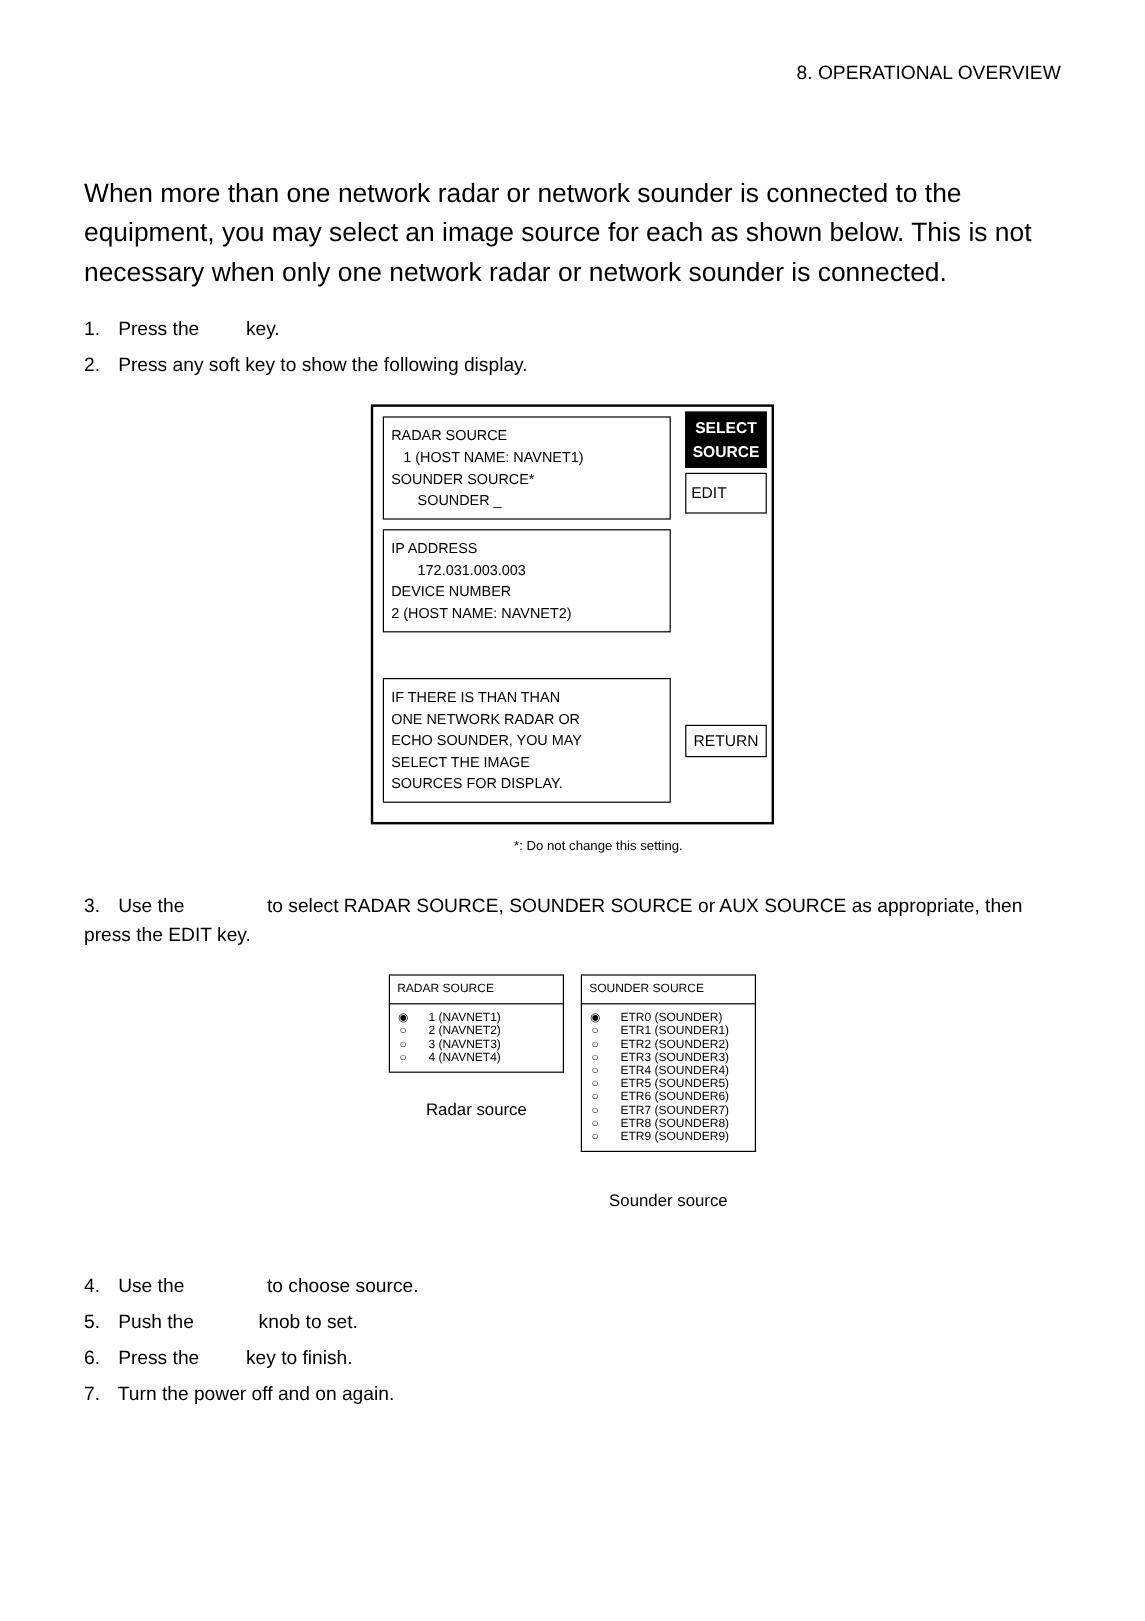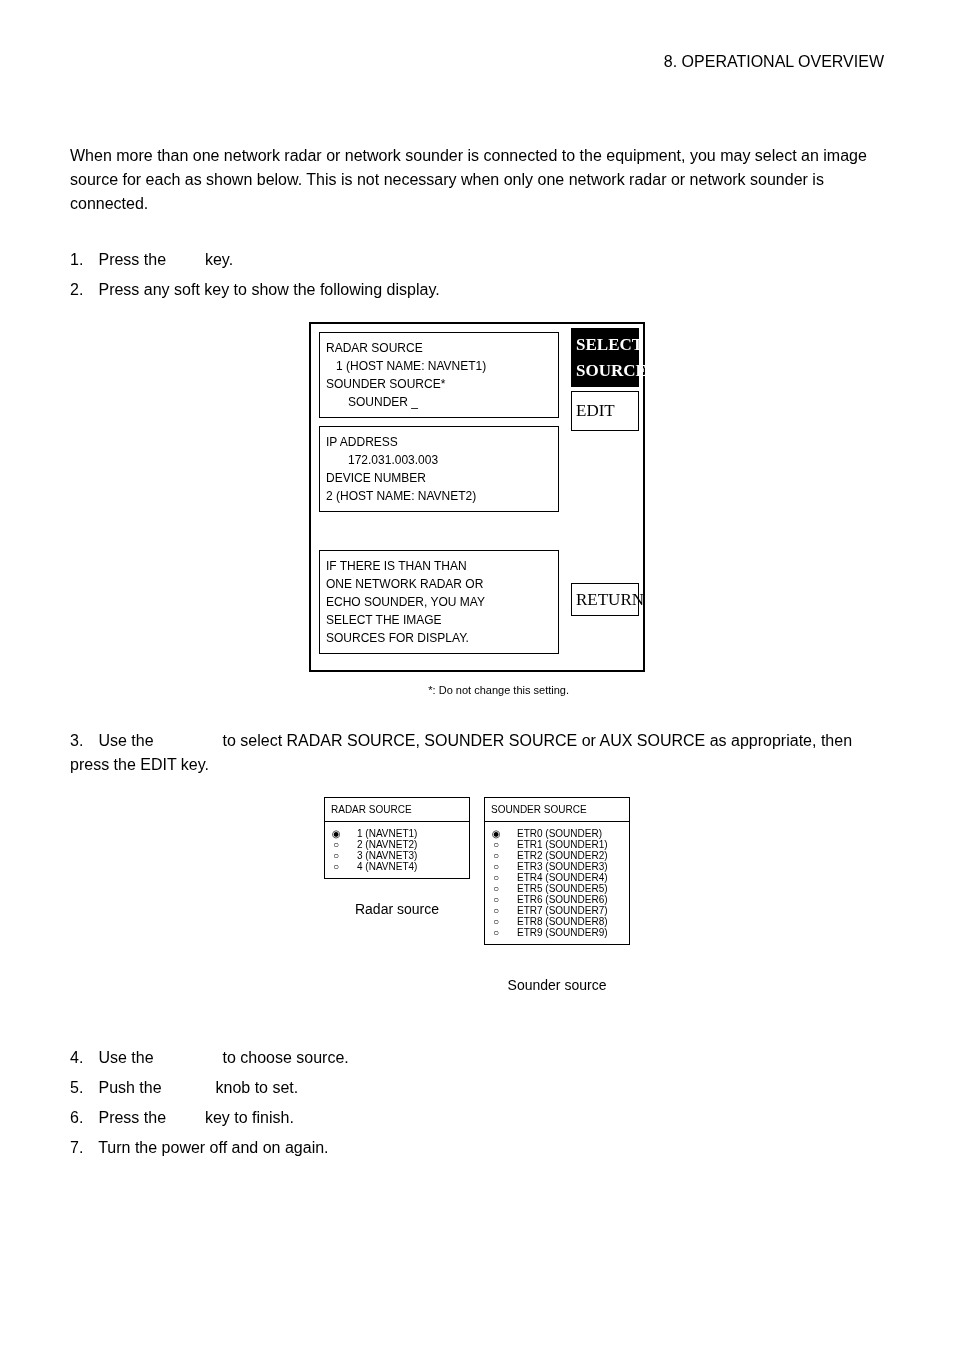--- a/index.html
+++ b/index.html
@@ -11,23 +11,23 @@
       color: #000;
       font-size: 16px;
       line-height: 1.5;
     }
     .header-right {
       text-align: right;
       font-size: 16px;
       margin-bottom: 70px;
     }
     .intro-text {
-      font-size: 16px;
+      font-size: 22px;
       line-height: 1.5;
-      margin-bottom: 32px;
+      margin-bottom: 20px;
     }
     .step {
       margin-bottom: 6px;
     }
     .step-num {
       display: inline-block;
       width: 24px;
       vertical-align: top;
     }
     .step-text {
@@ -65,23 +65,22 @@
     }
     .sub-box {
       border: 1px solid #000;
       padding: 6px;
       margin-bottom: 8px;
     }
     .sub-box.soft {
       border: 1px solid #000;
       padding: 3px 4px;
       margin-bottom: 4px;
-      font-size: 17px;
+      font-size: 13px;
       text-align: center;
-      font-family: Liberation Serif, serif;
     }
     .sub-box.soft.dark {
       background: #000;
       color: #fff;
       font-weight: bold;
     }
     .screen-right-spacer {
       flex: 1;
     }
     .not-change-note {

